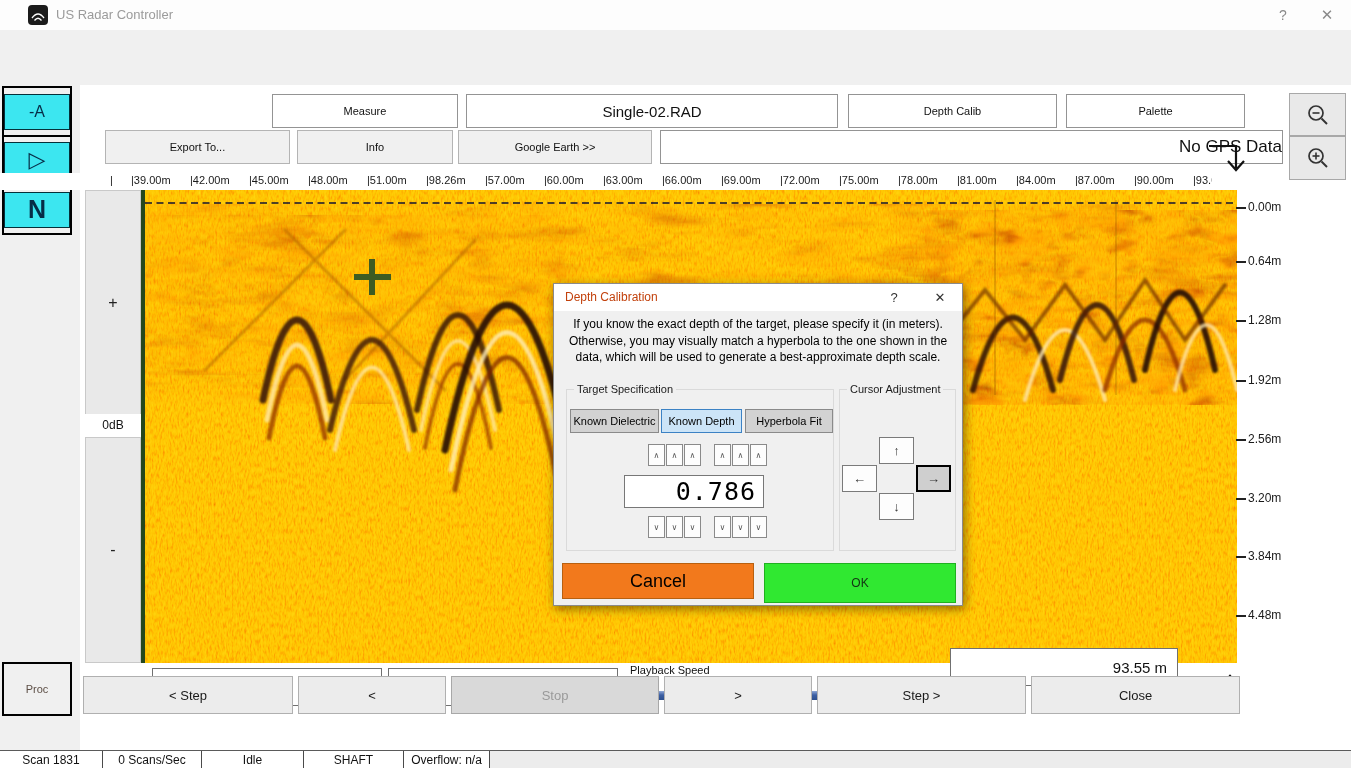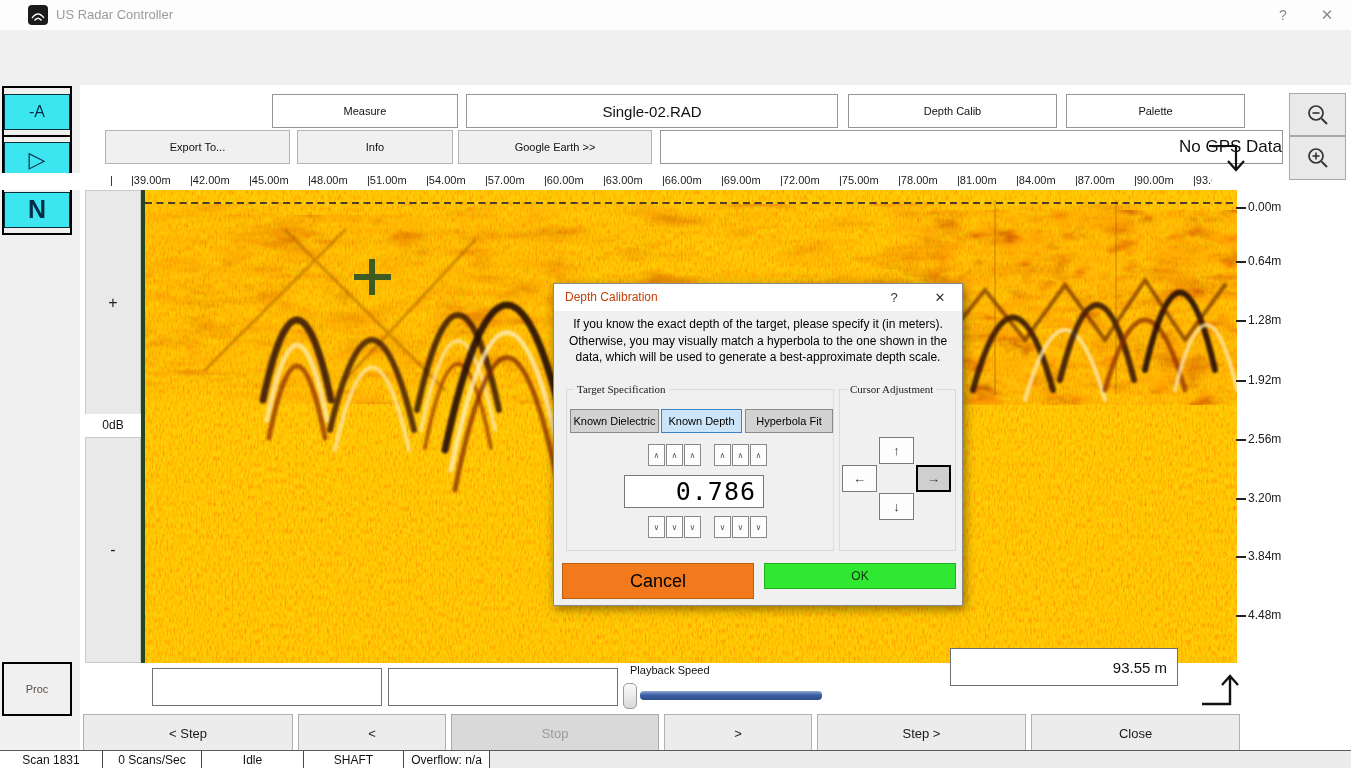--- a/index.html
+++ b/index.html
@@ -70,41 +70,41 @@
   .pb-label{left:630px;top:664px;font-size:11px;color:#111;}
   .pb-track{left:640px;top:691px;width:182px;height:9px;border-radius:4px;
             background:linear-gradient(#8fa8d6 0%,#3c5fa4 45%,#2d4f8e 100%);box-shadow:0 1px 0 rgba(255,255,255,.7);}
   .pb-thumb{left:623px;top:683px;width:14px;height:26px;border-radius:5px;border:1px solid #9a9a9a;
             background:linear-gradient(#fbfbfb,#d9d9d9);box-sizing:border-box;}
   .dist-box{left:950px;top:640px;width:228px;height:38px;background:#fff;border:1px solid #707070;box-sizing:border-box;
             display:flex;align-items:center;justify-content:flex-end;padding-right:10px;font-size:15px;margin-top:8px;}
   .turn-up-arrow{left:1198px;top:664px;}
 
   
-  .tbtn{top:714px;height:38px;background:#ececec;border:1px solid #b0b0b0;box-sizing:border-box;
+  .tbtn{top:676px;height:38px;background:#ececec;border:1px solid #b0b0b0;box-sizing:border-box;
         display:flex;align-items:center;justify-content:center;font-size:13px;color:#1a1a1a;}
   .tbtn.disabled{background:#d9d9d9;color:#9a9a9a;border-color:#a8a8a8;}
   .t0{left:83px;width:210px;} .t1{left:298px;width:148px;} .t2{left:451px;width:208px;}
   .t3{left:664px;width:148px;} .t4{left:817px;width:209px;} .t5{left:1031px;width:209px;}
 
   
   .statusbar{left:0;top:750px;width:1351px;height:18px;background:#ececec;border-top:1px solid #5a5a5a;
              display:flex;z-index:30;box-sizing:border-box;}
   .scell{width:var(--w);background:#fff;border-right:1px solid #4a4a4a;display:flex;align-items:center;justify-content:center;
          font-size:12px;color:#111;box-sizing:border-box;height:100%;}
 
   
   .dialog{left:553px;top:283px;width:410px;height:323px;background:#f0f0f0;border:1px solid #8a8a8a;
           box-shadow:2px 3px 10px rgba(0,0,0,.45);z-index:20;box-sizing:border-box;}
   .dlg-title{position:absolute;left:0;top:0;width:100%;height:27px;background:#fff;}
   .dlg-title-text{position:absolute;left:11px;top:6px;font-size:12px;color:#c2410c;}
   .dlg-help{position:absolute;left:326px;top:3px;width:28px;height:21px;display:flex;align-items:center;justify-content:center;font-size:13px;color:#333;}
   .dlg-close{position:absolute;left:370px;top:3px;width:32px;height:21px;display:flex;align-items:center;justify-content:center;font-size:13px;color:#333;}
   .dlg-instr{position:absolute;left:11px;top:32px;width:386px;font-size:12px;line-height:16.5px;text-align:center;color:#000;}
-  .grp{position:absolute;border:1px solid #dadada;font-family:Liberation Serif, serif;}
+  .grp{position:absolute;border:1px solid #dadada;}
   .grp-label{position:absolute;top:-7px;left:7px;background:#f0f0f0;padding:0 3px;font-size:11px;color:#1a1a1a;}
   .grp-target{left:12px;top:105px;width:266px;height:160px;}
   .grp-cursor{left:285px;top:105px;width:115px;height:160px;}
   .tab{position:absolute;top:125px;height:24px;display:flex;align-items:center;justify-content:center;font-size:11px;
        background:#d2d2d2;border:1px solid #8a8a8a;box-sizing:border-box;color:#000;}
   .tab.selected{background:var(--tab_selected,#cce4f7);border-color:#3c82c4;}
   .tab0{left:16px;width:89px;} .tab1{left:107px;width:81px;} .tab2{left:191px;width:88px;}
   .spin{position:absolute;width:17px;height:22px;background:#fdfdfd;border:1px solid #8a8a8a;box-sizing:border-box;
         display:flex;align-items:center;justify-content:center;font-size:8px;color:#555;}
   .su0{left:94px;} .su1{left:112px;} .su2{left:130px;} .su3{left:160px;} .su4{left:178px;} .su5{left:196px;}
@@ -112,21 +112,21 @@
   .depth-value{position:absolute;left:70px;top:191px;width:140px;height:33px;background:#fff;border:1px solid #777;
         box-sizing:border-box;font-family:"DejaVu Sans Mono",monospace;font-size:25px;line-height:31px;text-align:right;
         padding-right:7px;letter-spacing:1px;color:#000;}
   .cur{position:absolute;width:35px;height:27px;background:#fdfdfd;border:1px solid #7a7a7a;box-sizing:border-box;
        display:flex;align-items:center;justify-content:center;font-size:13px;color:#333;}
   .cur-up{left:325px;top:153px;} .cur-left{left:288px;top:181px;}
   .cur-right{left:362px;top:181px;border:2px solid #000;background:#cfcfcf;}
   .cur-down{left:325px;top:209px;}
   .dlg-cancel{position:absolute;left:8px;top:279px;width:192px;height:36px;background:var(--cancel_orange,#f2791c);
        border:1px solid #b86010;box-sizing:border-box;display:flex;align-items:center;justify-content:center;font-size:18px;color:#000;}
-  .dlg-ok{position:absolute;left:210px;top:279px;width:192px;height:26px;background:var(--ok_green,#30e831);
+  .dlg-ok{position:absolute;left:210px;top:279px;width:192px;height:40px;background:var(--ok_green,#30e831);
        border:1px solid #20b020;box-sizing:border-box;display:flex;align-items:center;justify-content:center;font-size:12px;color:#143314;}
 </style>
 </head>
 <body>
 
 <div class="screen">
 
   <div class="abs titlebar">
     <svg class="abs app-icon" width="20" height="20">
       <rect width="20" height="20" rx="4" fill="#1b1b1b"></rect>
@@ -187,21 +187,21 @@
   </div>
 
   <div class="abs ruler">
 
   <span class="rtick" style="--i: 0; --x: 110px;">|</span>
       <span class="rtick" style="--i: 1; --x: 131px;">|39.00m</span>
       <span class="rtick" style="--i: 2; --x: 190px;">|42.00m</span>
       <span class="rtick" style="--i: 3; --x: 249px;">|45.00m</span>
       <span class="rtick" style="--i: 4; --x: 308px;">|48.00m</span>
       <span class="rtick" style="--i: 5; --x: 367px;">|51.00m</span>
-      <span class="rtick" style="--i: 6; --x: 426px;">|54.00m</span>
+      <span class="rtick" style="--i: 6; --x: 426px;">|98.26m</span>
       <span class="rtick" style="--i: 7; --x: 485px;">|57.00m</span>
       <span class="rtick" style="--i: 8; --x: 544px;">|60.00m</span>
       <span class="rtick" style="--i: 9; --x: 603px;">|63.00m</span>
       <span class="rtick" style="--i: 10; --x: 662px;">|66.00m</span>
       <span class="rtick" style="--i: 11; --x: 721px;">|69.00m</span>
       <span class="rtick" style="--i: 12; --x: 780px;">|72.00m</span>
       <span class="rtick" style="--i: 13; --x: 839px;">|75.00m</span>
       <span class="rtick" style="--i: 14; --x: 898px;">|78.00m</span>
       <span class="rtick" style="--i: 15; --x: 957px;">|81.00m</span>
       <span class="rtick" style="--i: 16; --x: 1016px;">|84.00m</span>

